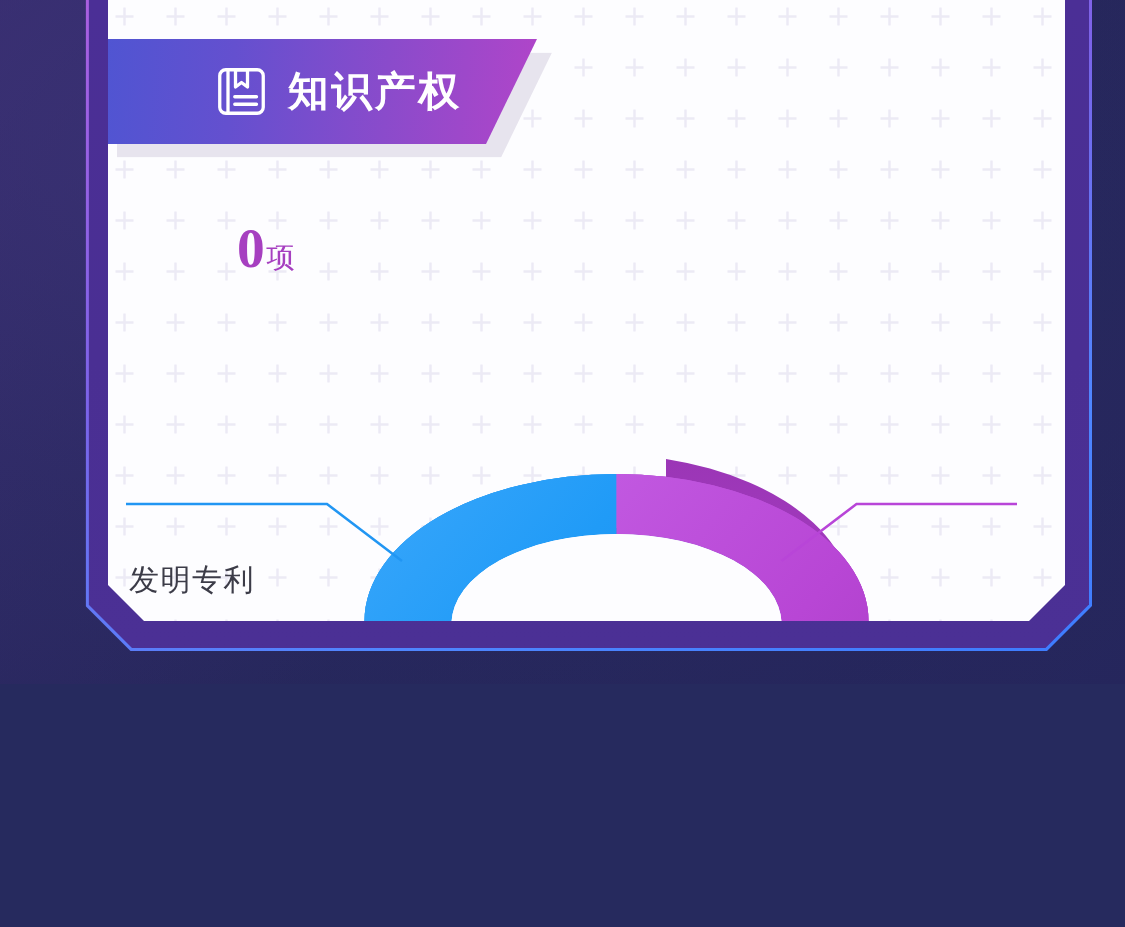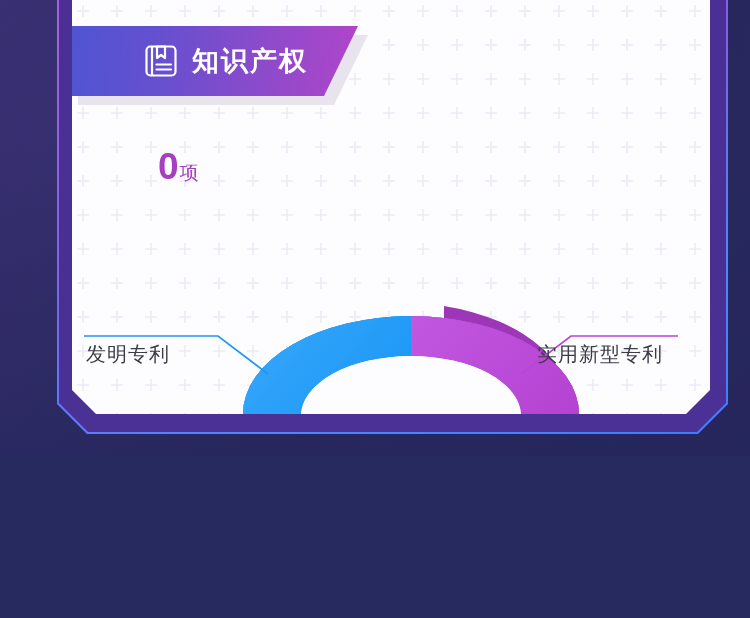--- a/index.html
+++ b/index.html
@@ -8,20 +8,21 @@
     font-family:"Liberation Sans","DejaVu Sans",sans-serif;
     background:#262a5e;
   }
 
   
   .stage{
     position:relative;width:750px;height:456px;
     background:
       radial-gradient(ellipse at 20% 20%, #33306b 0%, #2a2a60 45%, #242558 100%);
     overflow:hidden;
+    font-family:Liberation Serif, serif;
   }
   
   .stage:before{
     content:"";position:absolute;inset:0;
     background:linear-gradient(135deg,rgba(70,50,130,.45),rgba(30,35,90,.1) 55%,rgba(40,40,100,.35));
     pointer-events:none;
   }
   
   .plate-line{
     position:absolute;left:57px;top:0;right:22px;bottom:22px;
@@ -85,20 +86,21 @@
   .stat-num{font-size:37px;font-weight:bold;line-height:1;}
   .stat-unit{font-size:19px;margin-left:1px;}
 
   
   .chart{position:absolute;left:0;top:280px;width:678px;height:290px;}
   .chart svg{display:block;}
 
   .leader-label{
     position:absolute;font-size:20px;color:#3c3c48;letter-spacing:1px;
     white-space:nowrap;
+    margin-top:32px;
   }
   .label-left{left:86px;top:341px;}
   .label-right{left:537px;top:341px;}
 </style>
 </head>
 <body>
 
 <div class="stage">
 
   <div class="plate-line"></div>
@@ -218,15 +220,14 @@
     </div>
 
     <svg style="position:absolute;left:0;top:0;" width="678" height="576" xmlns="http://www.w3.org/2000/svg">
       <path d="M 12 336 L 146 336 L 196 374" fill="none" stroke="#2196f3" stroke-width="1.7"></path>
       <path d="M 449 374 L 499 336 L 606 336" fill="none" stroke="#b845d8" stroke-width="1.7"></path>
     </svg>
 
   </div>
 
   <div class="leader-label label-left">发明专利</div>
-  <div class="leader-label label-right">实用新型专利</div>
 
 </div>
 
 </body></html>

